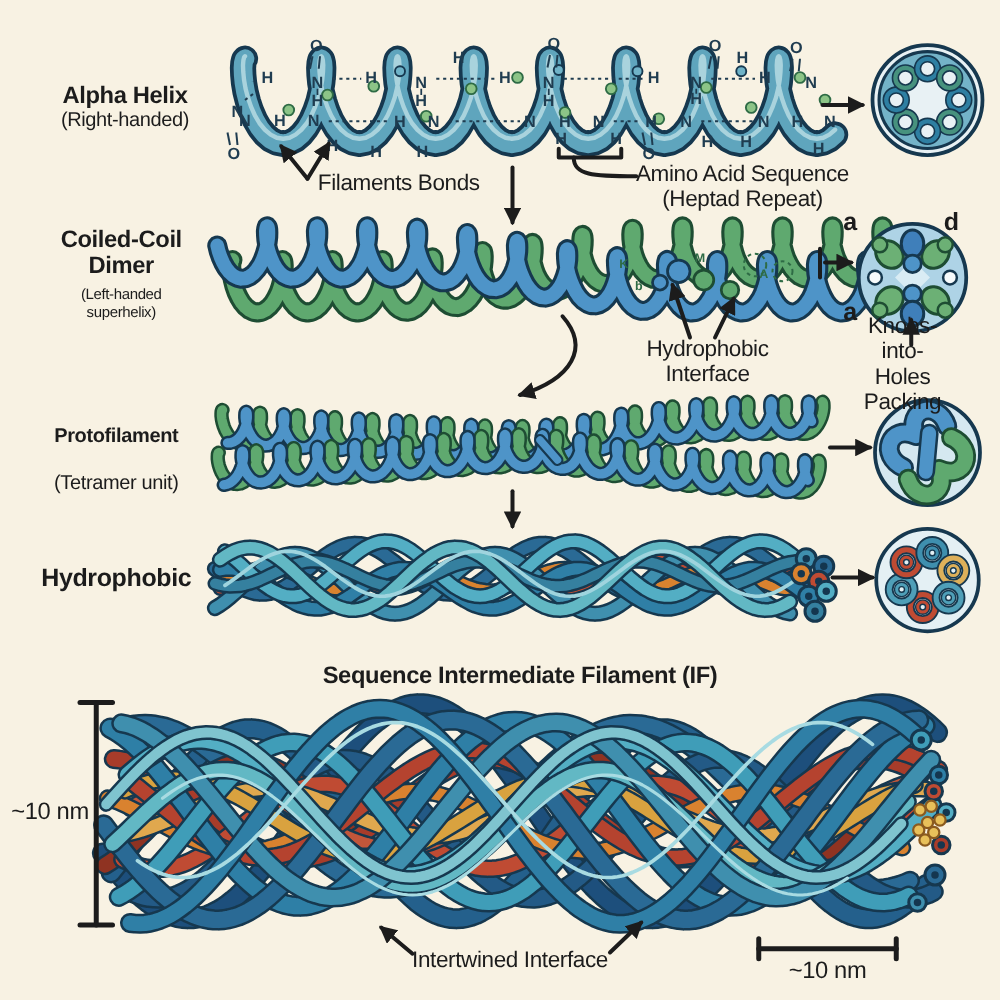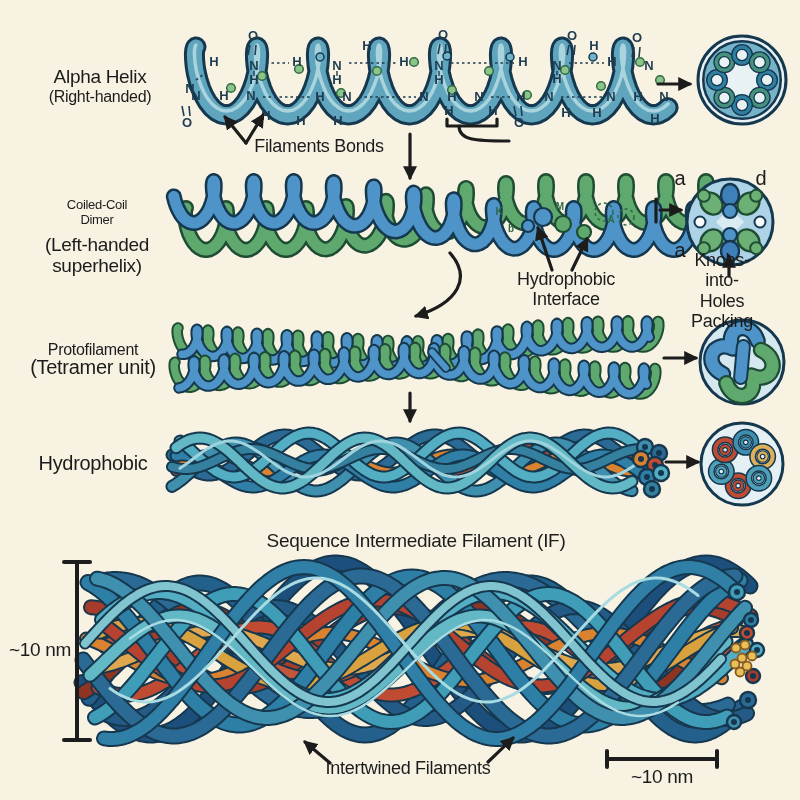--- a/index.html
+++ b/index.html
@@ -1,21 +1,21 @@
 <!DOCTYPE html>
 <html><head>
 <meta charset="utf-8">
 <style>
   html,body{margin:0;padding:0;background:#f8f2e3}
   .stage{position:relative;width:800px;height:800px;background:#f8f2e3;
          font-family:"Liberation Sans",sans-serif;overflow:hidden}
   .stage svg{position:absolute;left:0;top:0}
   .lbl{position:absolute;transform:translate(-50%,-50%);color:#1c1c1c;text-align:center;
        white-space:pre-line;line-height:1.13;letter-spacing:-0.3px}
-  .b{font-weight:normal}
+  .b{font-weight:bold}
 </style>
 </head>
 <body>
 
 <div class="stage">
   <svg id="art" width="800" height="800" viewBox="0 0 800 800">
     <defs>
       <marker id="ah" viewBox="0 0 10 10" refX="8.4" refY="5" markerWidth="4.4" markerHeight="4.4" orient="auto-start-reverse">
         <path d="M0,0 L10,5 L0,10 z" fill="#1c1c1c"></path>
       </marker>
@@ -345,34 +345,36 @@
         <path d="M64,562 L90,562" fill="none" stroke="#1c1c1c" stroke-width="4" stroke-linecap="round" stroke-linejoin="round"></path>
         <path d="M64,740 L90,740" fill="none" stroke="#1c1c1c" stroke-width="4" stroke-linecap="round" stroke-linejoin="round"></path>
         <path d="M607,759 L717,759" fill="none" stroke="#1c1c1c" stroke-width="4" stroke-linecap="round" stroke-linejoin="round"></path>
         <path d="M607,751 L607,767" fill="none" stroke="#1c1c1c" stroke-width="4" stroke-linecap="round" stroke-linejoin="round"></path>
         <path d="M717,751 L717,767" fill="none" stroke="#1c1c1c" stroke-width="4" stroke-linecap="round" stroke-linejoin="round"></path>
       </g>
   </svg>
 
   <div class="lbl b" style="left:100px;top:77px;font-size:19px">Alpha Helix</div>
   <div class="lbl" style="left:100px;top:97px;font-size:16px">(Right-handed)</div>
-  <div class="lbl b" style="left:97px;top:213px;font-size:13px">Coiled-Coil
+  <div class="lbl b" style="left:97px;top:203px;font-size:19px">Coiled-Coil
 Dimer</div>
-  <div class="lbl" style="left:97px;top:255px;font-size:19px">(Left-handed
+  <div class="lbl" style="left:97px;top:243px;font-size:12px">(Left-handed
 superhelix)</div>
   <div class="lbl b" style="left:93px;top:350px;font-size:16px">Protofilament</div>
-  <div class="lbl" style="left:93px;top:367px;font-size:20px">(Tetramer unit)</div>
+  <div class="lbl" style="left:93px;top:387px;font-size:16px">(Tetramer unit)</div>
   <div class="lbl b" style="left:93px;top:463px;font-size:20px">Hydrophobic</div>
   <div class="lbl b" style="left:416px;top:541px;font-size:19px">Sequence Intermediate Filament (IF)</div>
 
   <div class="lbl" style="left:319px;top:146px;font-size:18px">Filaments Bonds</div>
+  <div class="lbl" style="left:594px;top:149px;font-size:18px">Amino Acid Sequence
+(Heptad Repeat)</div>
   <div class="lbl" style="left:722px;top:291px;font-size:18px">Knobs-into-Holes
 Packing</div>
   <div class="lbl" style="left:566px;top:289px;font-size:18px">Hydrophobic
 Interface</div>
-  <div class="lbl" style="left:408px;top:768px;font-size:18px">Intertwined Filaments</div>
+  <div class="lbl" style="left:408px;top:768px;font-size:18px">Intertwined Interface</div>
   <div class="lbl" style="left:40px;top:650px;font-size:19px">~10 nm</div>
   <div class="lbl" style="left:662px;top:777px;font-size:19px">~10 nm</div>
 
   <div class="lbl b" style="left:680px;top:178px;font-size:20px">a</div>
   <div class="lbl b" style="left:761px;top:178px;font-size:20px">d</div>
   <div class="lbl b" style="left:680px;top:250px;font-size:20px">a</div>
 </div>
 
 </body></html>

